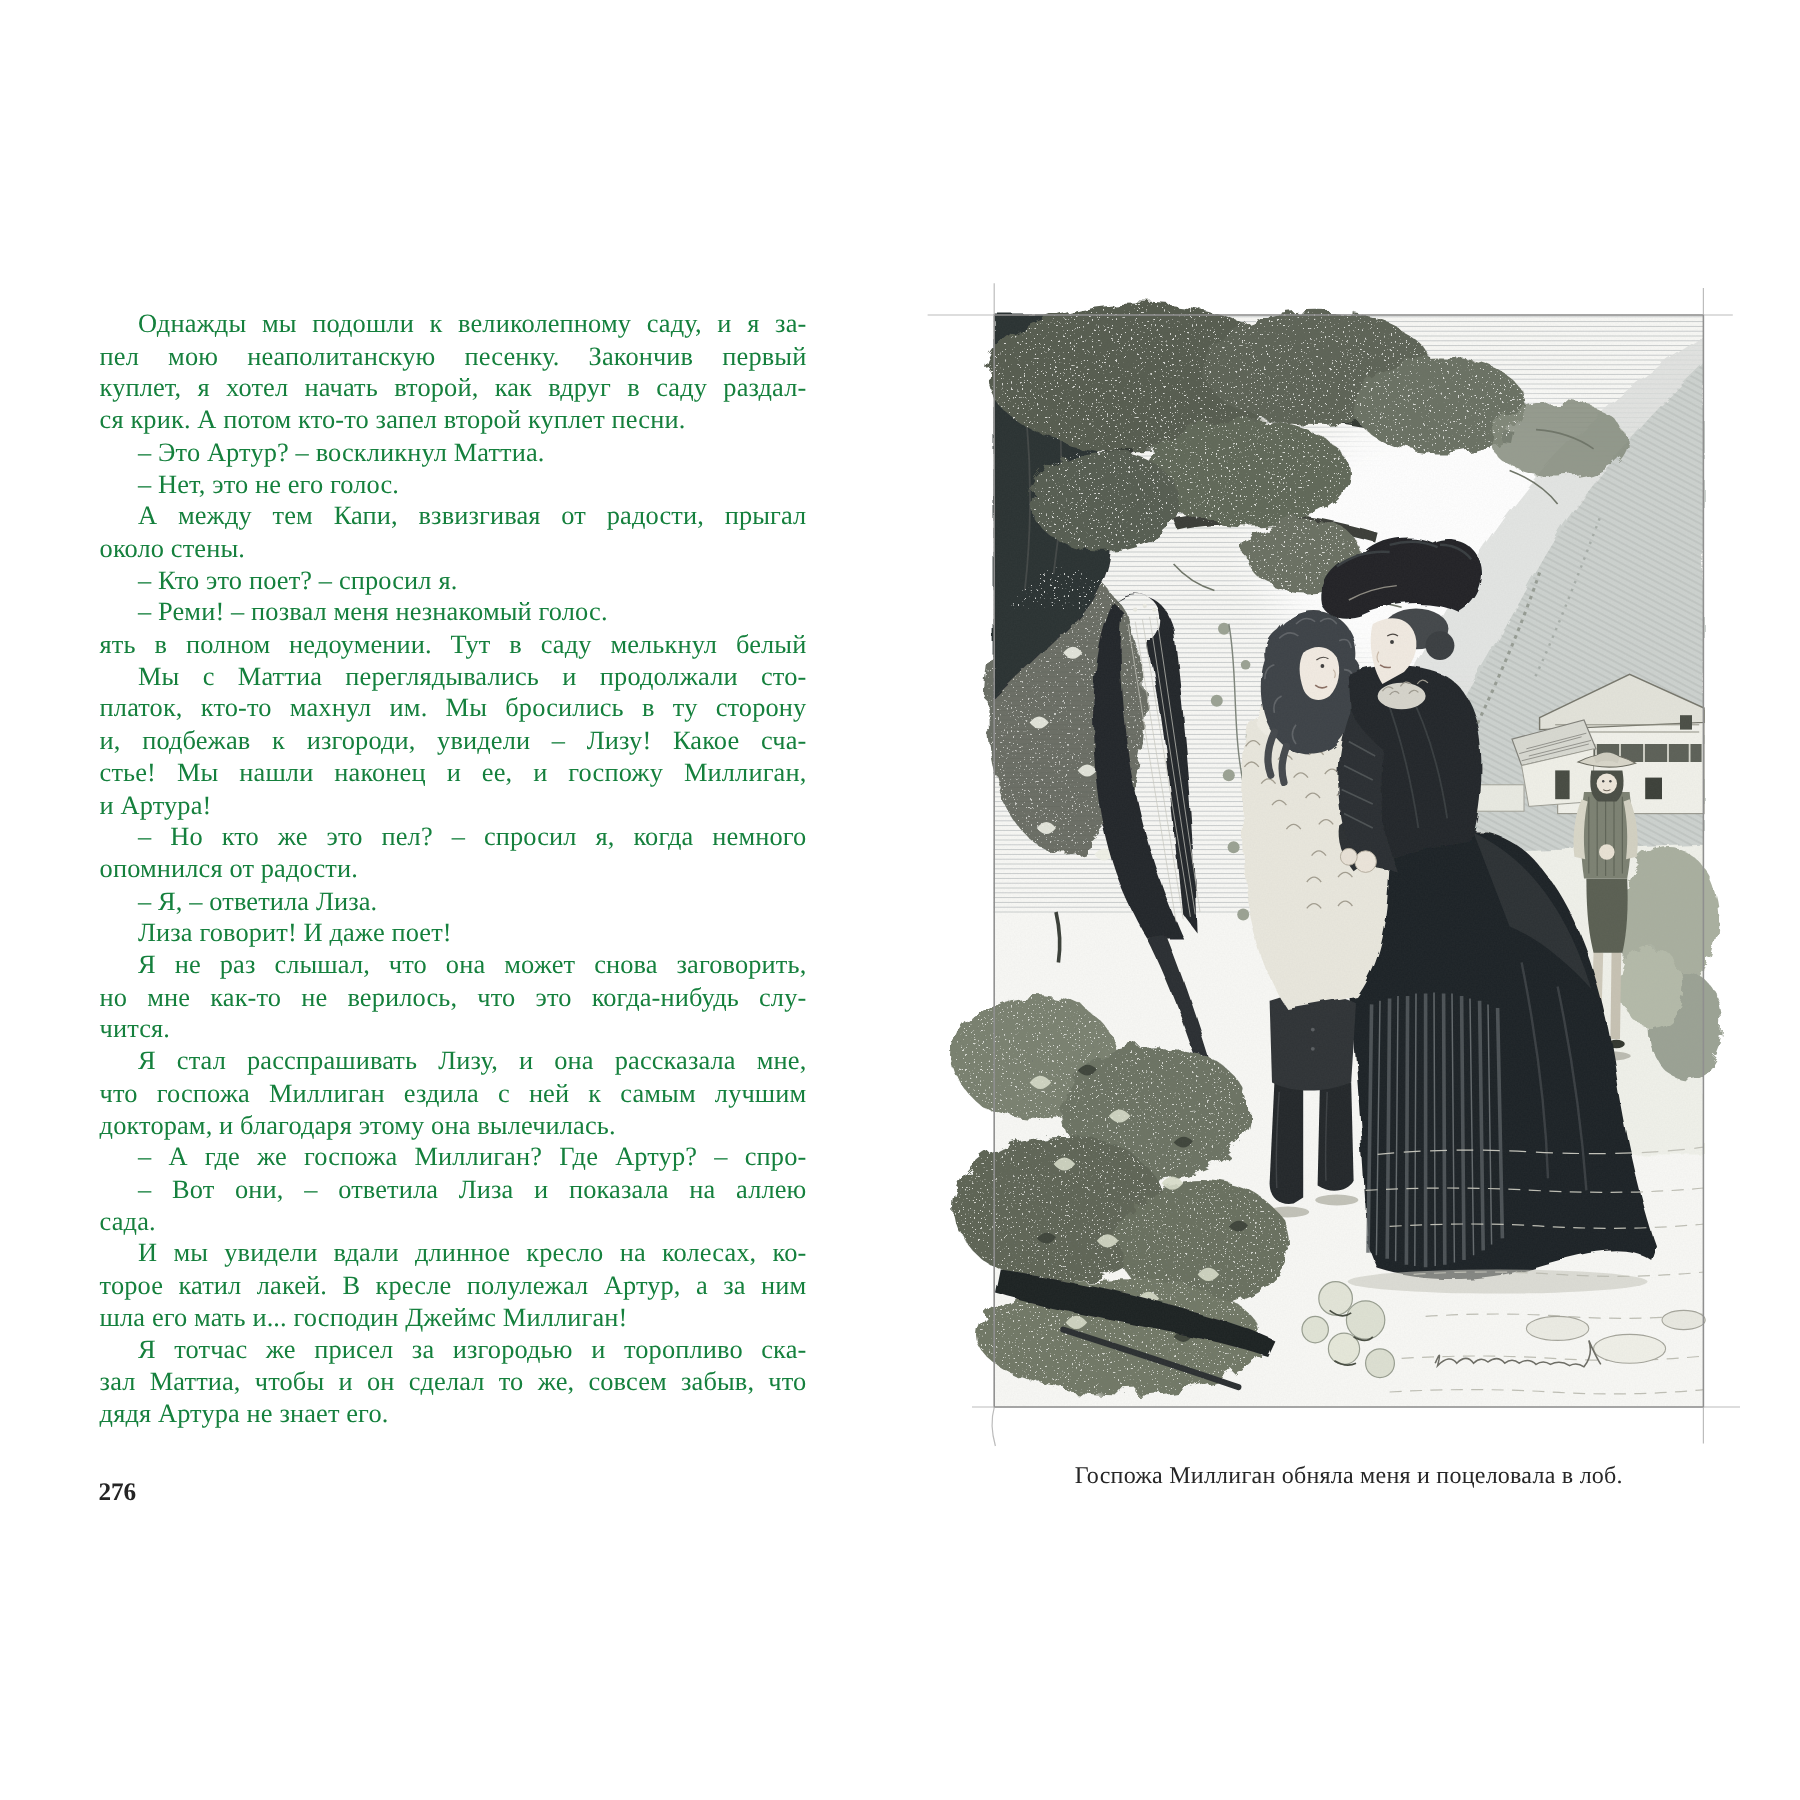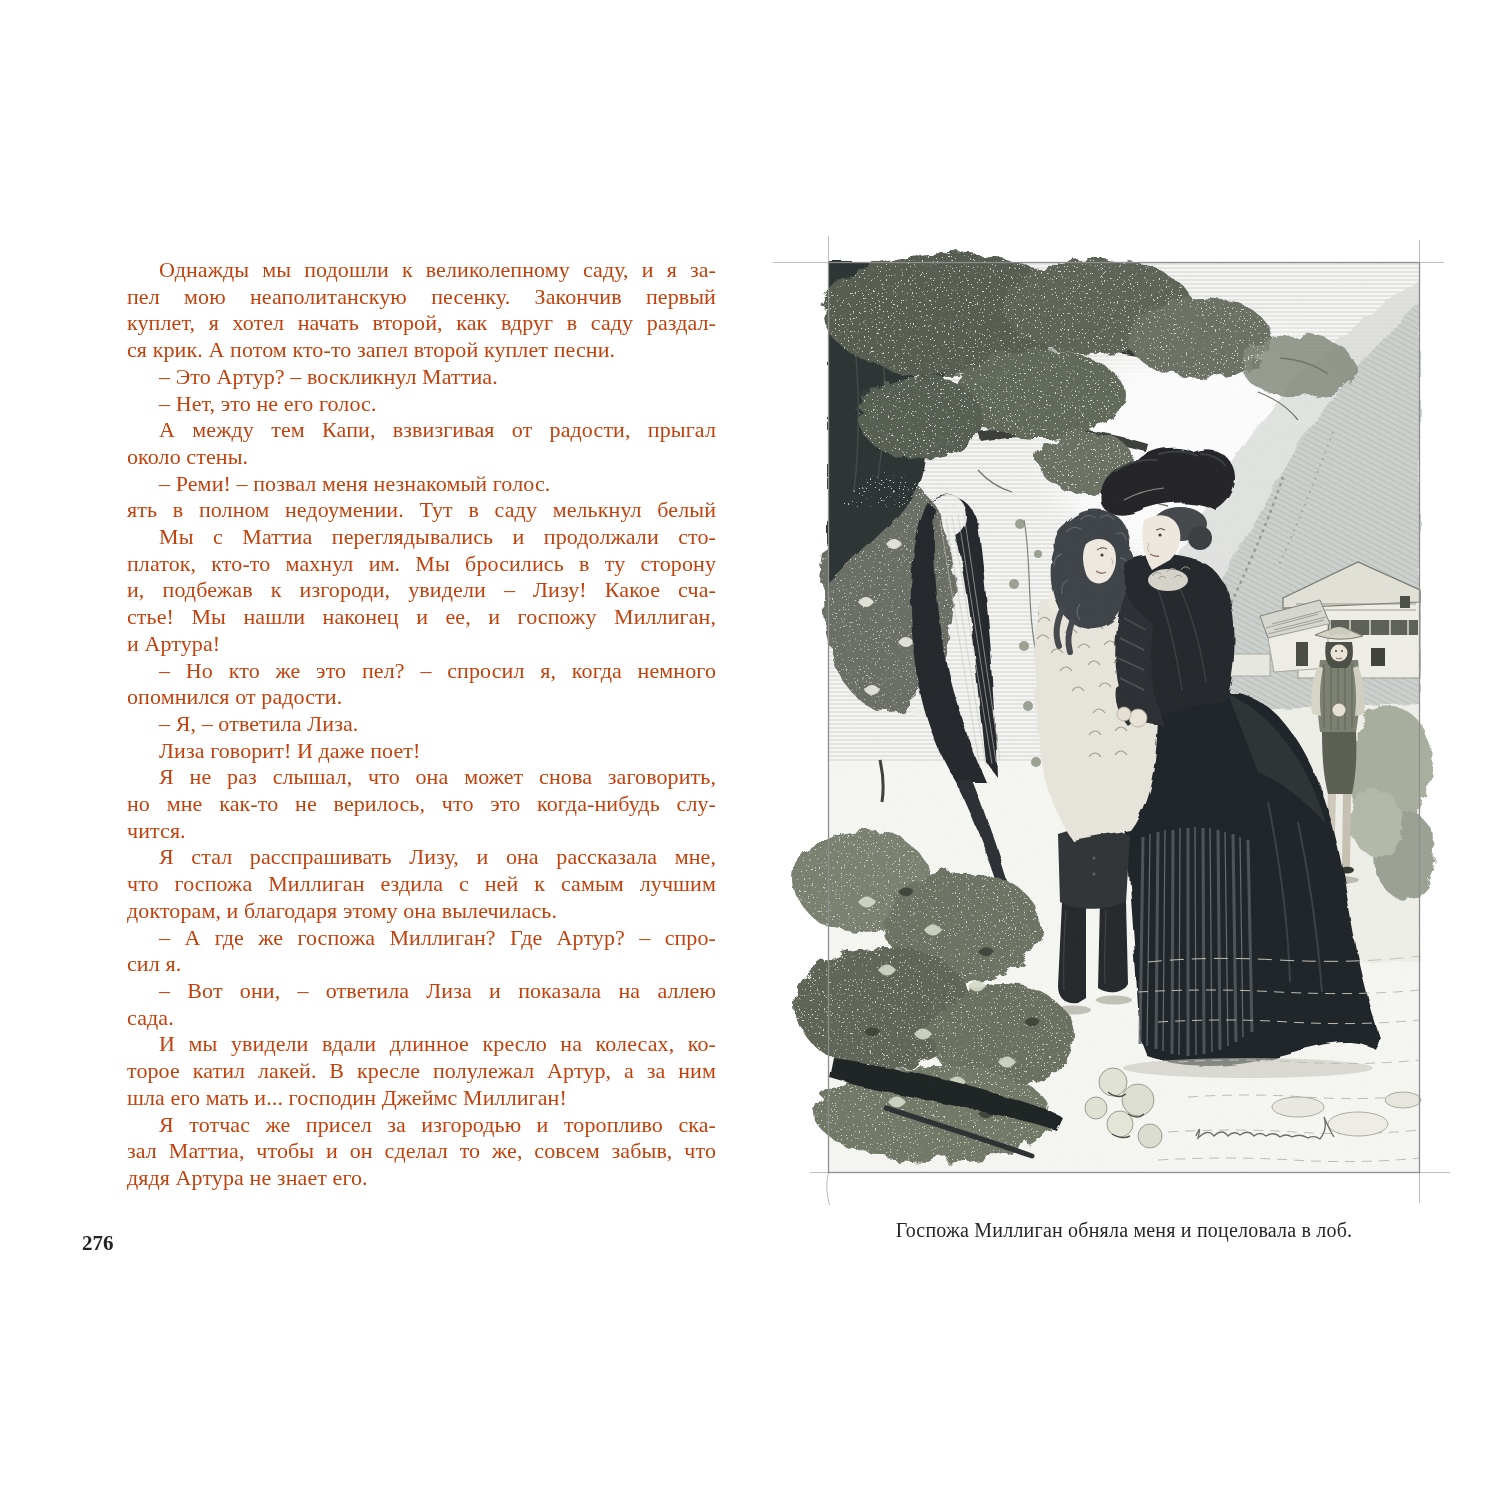--- a/index.html
+++ b/index.html
@@ -2,23 +2,22 @@
 <html><head>
 <meta charset="utf-8">
 <style>
   html,body{margin:0;padding:0;}
   body{
     width:1500px;height:1500px;position:relative;background:#ffffff;overflow:hidden;
     font-family:"Liberation Serif","DejaVu Serif",serif;
   }
   .left-text{
     position:absolute;left:83px;top:257px;width:589px;
-    font-size:22px;line-height:26.7px;color:#c2410c;
+    font-size:22px;line-height:26.7px;color:#15803d;
     letter-spacing:0.1px;
-    margin-left:44px;
   }
   .line{text-align:justify;text-align-last:left;white-space:normal;}
   .line.just{text-align-last:justify;}
   .line.first{text-indent:32px;}
   .page-number{
     position:absolute;left:82px;top:1231px;font-size:21px;color:#242424;font-weight:bold;
   }
   .illustration{
     position:absolute;left:828px;top:262px;width:592px;height:911px;
   }
@@ -33,39 +32,39 @@
 
 <div class="left-text">
     <div class="line first just">Однажды мы подошли к великолепному саду, и я за-</div>
     <div class="line just">пел мою неаполитанскую песенку. Закончив первый</div>
     <div class="line just">куплет, я хотел начать второй, как вдруг в саду раздал-</div>
     <div class="line">ся крик. А потом кто-то запел второй куплет песни.</div>
     <div class="line first">– Это Артур? – воскликнул Маттиа.</div>
     <div class="line first">– Нет, это не его голос.</div>
     <div class="line first just">А между тем Капи, взвизгивая от радости, прыгал</div>
     <div class="line">около стены.</div>
+    <div class="line first">– Кто это поет? – спросил я.</div>
     <div class="line first">– Реми! – позвал меня незнакомый голос.</div>
     <div class="line just">ять в полном недоумении. Тут в саду мелькнул белый</div>
     <div class="line first just">Мы с Маттиа переглядывались и продолжали сто-</div>
     <div class="line just">платок, кто-то махнул им. Мы бросились в ту сторону</div>
     <div class="line just">и, подбежав к изгороди, увидели – Лизу! Какое сча-</div>
     <div class="line just">стье! Мы нашли наконец и ее, и госпожу Миллиган,</div>
     <div class="line">и Артура!</div>
     <div class="line first just">– Но кто же это пел? – спросил я, когда немного</div>
     <div class="line">опомнился от радости.</div>
     <div class="line first">– Я, – ответила Лиза.</div>
     <div class="line first">Лиза говорит! И даже поет!</div>
     <div class="line first just">Я не раз слышал, что она может снова заговорить,</div>
     <div class="line just">но мне как-то не верилось, что это когда-нибудь слу-</div>
     <div class="line">чится.</div>
     <div class="line first just">Я стал расспрашивать Лизу, и она рассказала мне,</div>
     <div class="line just">что госпожа Миллиган ездила с ней к самым лучшим</div>
     <div class="line">докторам, и благодаря этому она вылечилась.</div>
     <div class="line first just">– А где же госпожа Миллиган? Где Артур? – спро-</div>
-    <div class="line">сил я.</div>
     <div class="line first just">– Вот они, – ответила Лиза и показала на аллею</div>
     <div class="line">сада.</div>
     <div class="line first just">И мы увидели вдали длинное кресло на колесах, ко-</div>
     <div class="line just">торое катил лакей. В кресле полулежал Артур, а за ним</div>
     <div class="line">шла его мать и... господин Джеймс Миллиган!</div>
     <div class="line first just">Я тотчас же присел за изгородью и торопливо ска-</div>
     <div class="line just">зал Маттиа, чтобы и он сделал то же, совсем забыв, что</div>
     <div class="line">дядя Артура не знает его.</div>
   </div>
 <div class="page-number">276</div>

